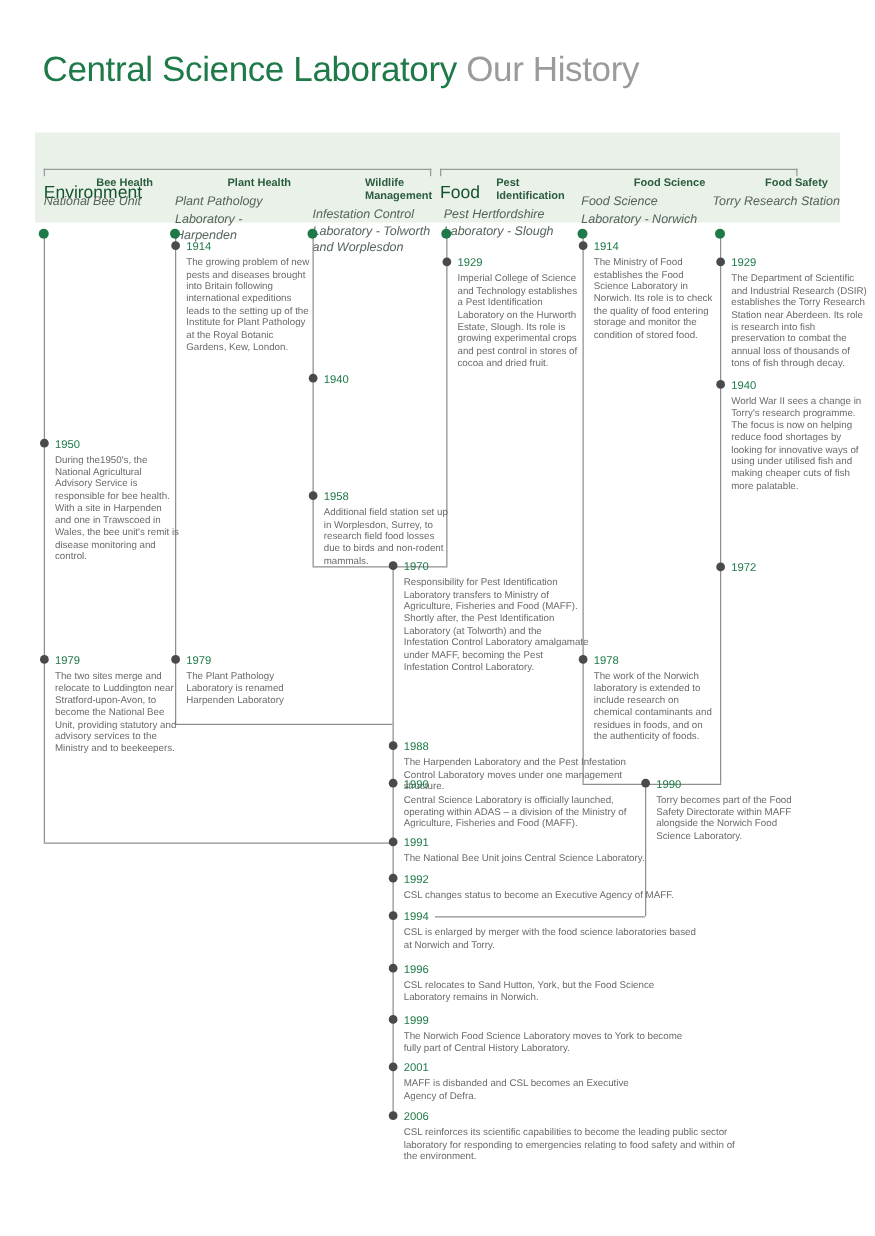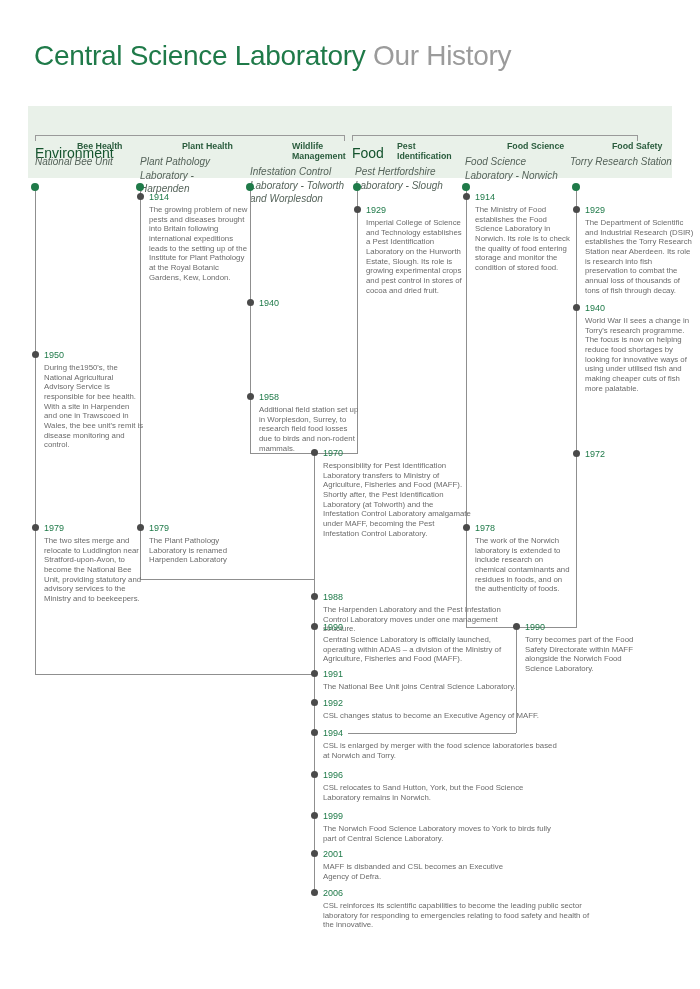--- a/index.html
+++ b/index.html
@@ -190,31 +190,31 @@
     <div class="body">CSL is enlarged by merger with the food science laboratories based at Norwich and Torry.</div>
   </div>
   <div class="event" style="left:311px;top:770px;width:245px">
     <span class="edot"></span>
     <div class="year">1996</div>
     <div class="body">CSL relocates to Sand Hutton, York, but the Food Science Laboratory remains in Norwich.</div>
   </div>
   <div class="event" style="left:311px;top:811px;width:250px">
     <span class="edot"></span>
     <div class="year">1999</div>
-    <div class="body">The Norwich Food Science Laboratory moves to York to birds fully part of Central Science Laboratory.</div>
+    <div class="body">The Norwich Food Science Laboratory moves to York to become fully part of Central History Laboratory.</div>
   </div>
   <div class="event" style="left:311px;top:849px;width:215px">
     <span class="edot"></span>
     <div class="year">2001</div>
     <div class="body">MAFF is disbanded and CSL becomes an Executive Agency of Defra.</div>
   </div>
   <div class="event" style="left:311px;top:888px;width:280px">
     <span class="edot"></span>
     <div class="year">2006</div>
-    <div class="body">CSL reinforces its scientific capabilities to become the leading public sector laboratory for responding to emergencies relating to food safety and health of the innovative.</div>
+    <div class="body">CSL reinforces its scientific capabilities to become the leading public sector laboratory for responding to emergencies relating to food safety and within of the environment.</div>
   </div>
 
   <div class="event" style="left:513px;top:622px;width:124px">
     <span class="edot"></span>
     <div class="year">1990</div>
     <div class="body">Torry becomes part of the Food Safety Directorate within MAFF alongside the Norwich Food Science Laboratory.</div>
   </div>
 
 </div>
 

